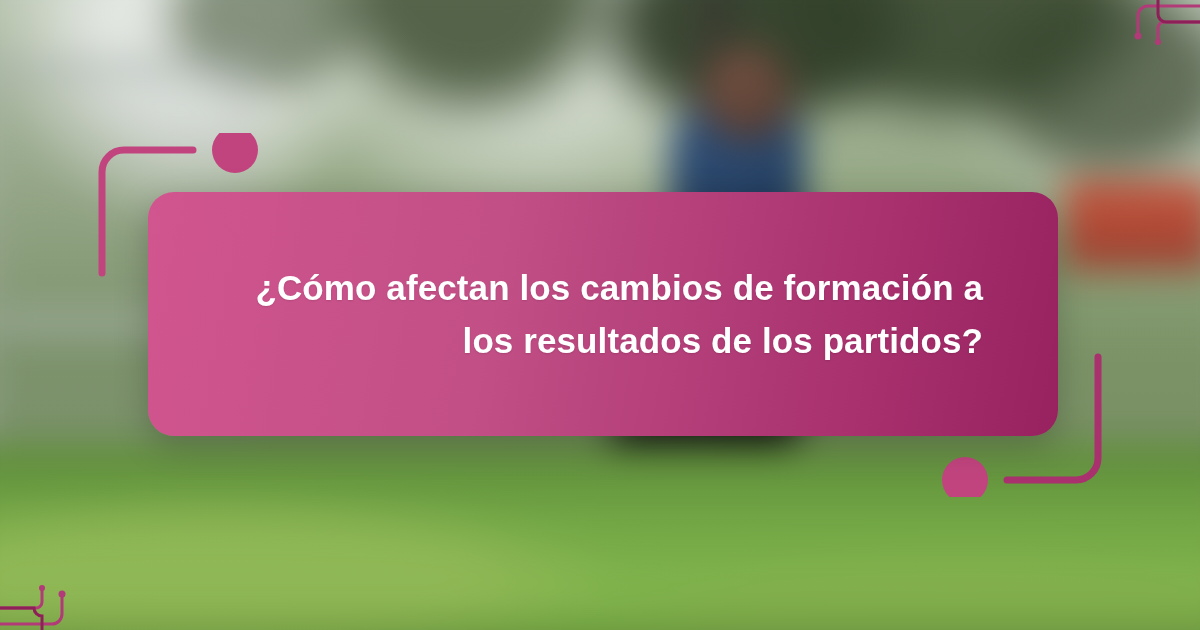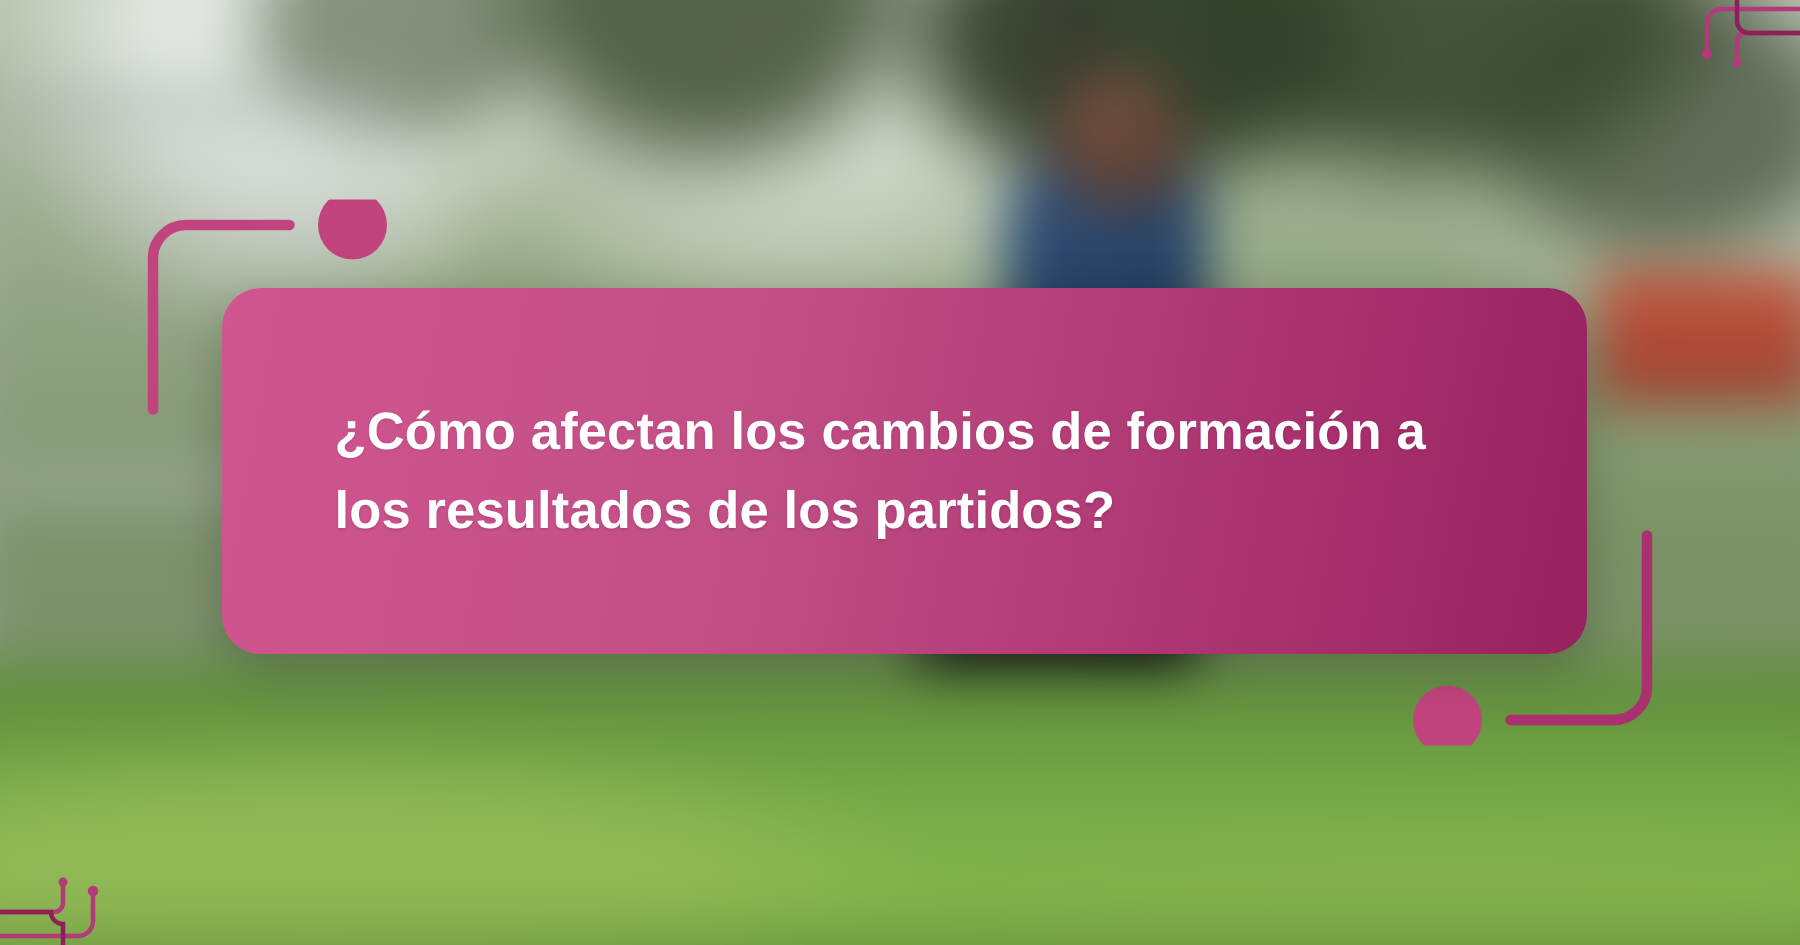--- a/index.html
+++ b/index.html
@@ -164,21 +164,21 @@
     height: 244px;
     border-radius: 26px;
     background: linear-gradient(100deg, #d1558f 0%, #c24f86 38%, #a8316e 78%, #97225f 100%);
     box-shadow: 0 10px 34px rgba(0,0,0,0.22);
     display: flex;
     align-items: center;
     justify-content: center;
   }
   .title-text {
     width: 760px;
-    text-align: left;
+    text-align: right;
     color: #ffffff;
     font-size: 35px;
     line-height: 1.52;
     font-weight: 600;
     letter-spacing: 0.1px;
     text-shadow: 0 1px 2px rgba(0,0,0,0.12);
   }
 </style>
 </head>
 <body>

